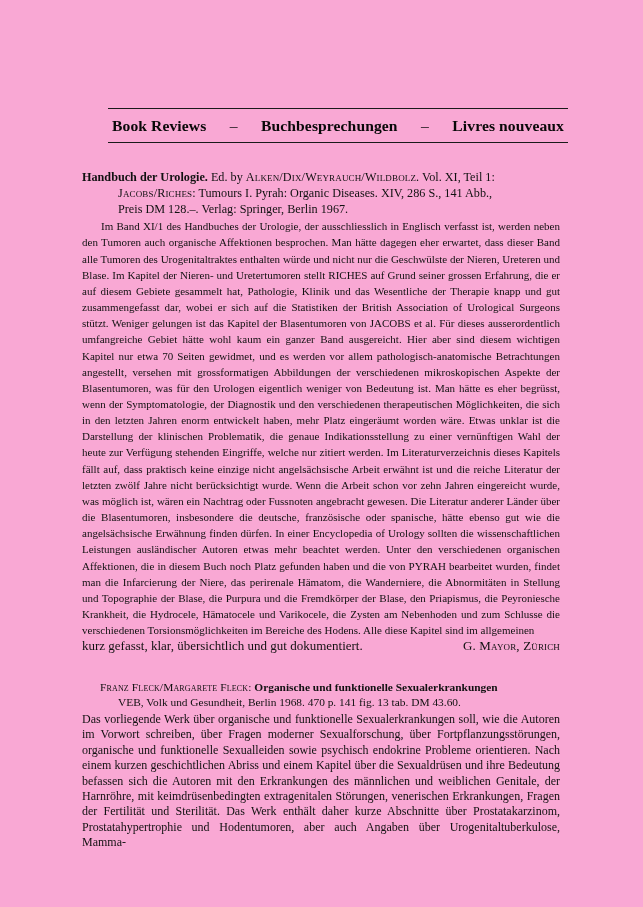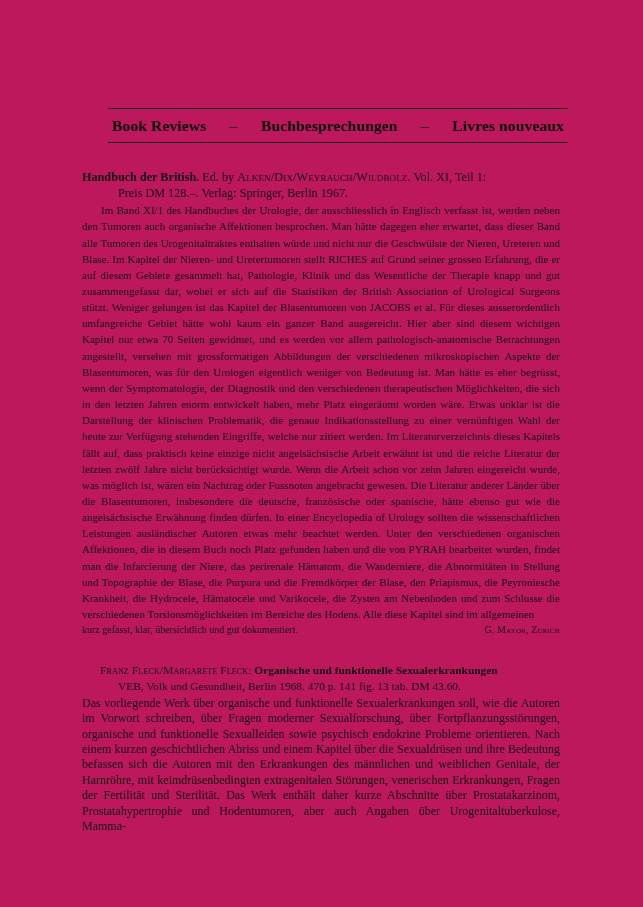--- a/index.html
+++ b/index.html
@@ -11,21 +11,21 @@
     height: 907px;
     background: #ffffff;
     font-family: "Liberation Serif", "DejaVu Serif", serif;
     color: #111111;
     overflow: hidden;
   }
   .page {
     position: relative;
     width: 643px;
     height: 907px;
-    background: #be185d;
+    background: #f9a8d4;
   }
   .content {
     position: absolute;
     left: 82px;
     top: 108px;
     width: 478px;
   }
 
   
   .masthead {
@@ -100,21 +100,21 @@
   .body-par-2 {
     font-size: 12px;
     line-height: 15.45px;
     text-indent: 0;
     text-align: justify;
     margin: 0;
   }
   .lastline {
     display: flex;
     justify-content: space-between;
-    font-size: 10px;
+    font-size: 13px;
     line-height: 16.15px;
   }
 </style>
 </head>
 <body>
 
 <div class="page">
   <div class="content">
 
     <div class="masthead">
@@ -123,21 +123,22 @@
         <span>Book Reviews</span>
         <span class="dash">–</span>
         <span>Buchbesprechungen</span>
         <span class="dash">–</span>
         <span>Livres nouveaux</span>
       </div>
       <div class="rule-bottom"></div>
     </div>
 
     <div class="review">
-      <p class="ref"><span class="bold">Handbuch der British.</span><span> Ed. by </span><span class="sc">Alken/Dix/Weyrauch/Wildbolz</span><span>. Vol. XI, Teil 1:</span>
+      <p class="ref"><span class="bold">Handbuch der Urologie.</span><span> Ed. by </span><span class="sc">Alken/Dix/Weyrauch/Wildbolz</span><span>. Vol. XI, Teil 1:</span>
+        <span style="display:block; padding-left:18px; text-indent:0;"><span class="sc">Jacobs/Riches</span><span>: Tumours I. Pyrah: Organic Diseases. XIV, 286 S., 141 Abb.,</span></span>
         <span style="display:block; padding-left:18px; text-indent:0;">Preis DM 128.–. Verlag: Springer, Berlin 1967.</span>
       </p>
       <p class="body-par">Im Band XI/1 des Handbuches der Urologie, der ausschliesslich in Englisch verfasst ist, werden neben den Tumoren auch organische Affektionen besprochen. Man hätte dagegen eher erwartet, dass dieser Band alle Tumoren des Urogenitaltraktes enthalten würde und nicht nur die Geschwülste der Nieren, Ureteren und Blase. Im Kapitel der Nieren- und Uretertumoren stellt RICHES auf Grund seiner grossen Erfahrung, die er auf diesem Gebiete gesammelt hat, Pathologie, Klinik und das Wesentliche der Therapie knapp und gut zusammengefasst dar, wobei er sich auf die Statistiken der British Association of Urological Surgeons stützt. Weniger gelungen ist das Kapitel der Blasentumoren von JACOBS et al. Für dieses ausserordentlich umfangreiche Gebiet hätte wohl kaum ein ganzer Band ausgereicht. Hier aber sind diesem wichtigen Kapitel nur etwa 70 Seiten gewidmet, und es werden vor allem pathologisch-anatomische Betrachtungen angestellt, versehen mit grossformatigen Abbildungen der verschiedenen mikroskopischen Aspekte der Blasentumoren, was für den Urologen eigentlich weniger von Bedeutung ist. Man hätte es eher begrüsst, wenn der Symptomatologie, der Diagnostik und den verschiedenen therapeutischen Möglichkeiten, die sich in den letzten Jahren enorm entwickelt haben, mehr Platz eingeräumt worden wäre. Etwas unklar ist die Darstellung der klinischen Problematik, die genaue Indikationsstellung zu einer vernünftigen Wahl der heute zur Verfügung stehenden Eingriffe, welche nur zitiert werden. Im Literaturverzeichnis dieses Kapitels fällt auf, dass praktisch keine einzige nicht angelsächsische Arbeit erwähnt ist und die reiche Literatur der letzten zwölf Jahre nicht berücksichtigt wurde. Wenn die Arbeit schon vor zehn Jahren eingereicht wurde, was möglich ist, wären ein Nachtrag oder Fussnoten angebracht gewesen. Die Literatur anderer Länder über die Blasentumoren, insbesondere die deutsche, französische oder spanische, hätte ebenso gut wie die angelsächsische Erwähnung finden dürfen. In einer Encyclopedia of Urology sollten die wissenschaftlichen Leistungen ausländischer Autoren etwas mehr beachtet werden. Unter den verschiedenen organischen Affektionen, die in diesem Buch noch Platz gefunden haben und die von PYRAH bearbeitet wurden, findet man die Infarcierung der Niere, das perirenale Hämatom, die Wanderniere, die Abnormitäten in Stellung und Topographie der Blase, die Purpura und die Fremdkörper der Blase, den Priapismus, die Peyroniesche Krankheit, die Hydrocele, Hämatocele und Varikocele, die Zysten am Nebenhoden und zum Schlusse die verschiedenen Torsionsmöglichkeiten im Bereiche des Hodens. Alle diese Kapitel sind im allgemeinen</p>
       <div class="lastline">
         <span>kurz gefasst, klar, übersichtlich und gut dokumentiert.</span>
         <span class="sc">G. Mayor, Zürich</span>
       </div>
     </div>
 
     <div class="review review-2">

